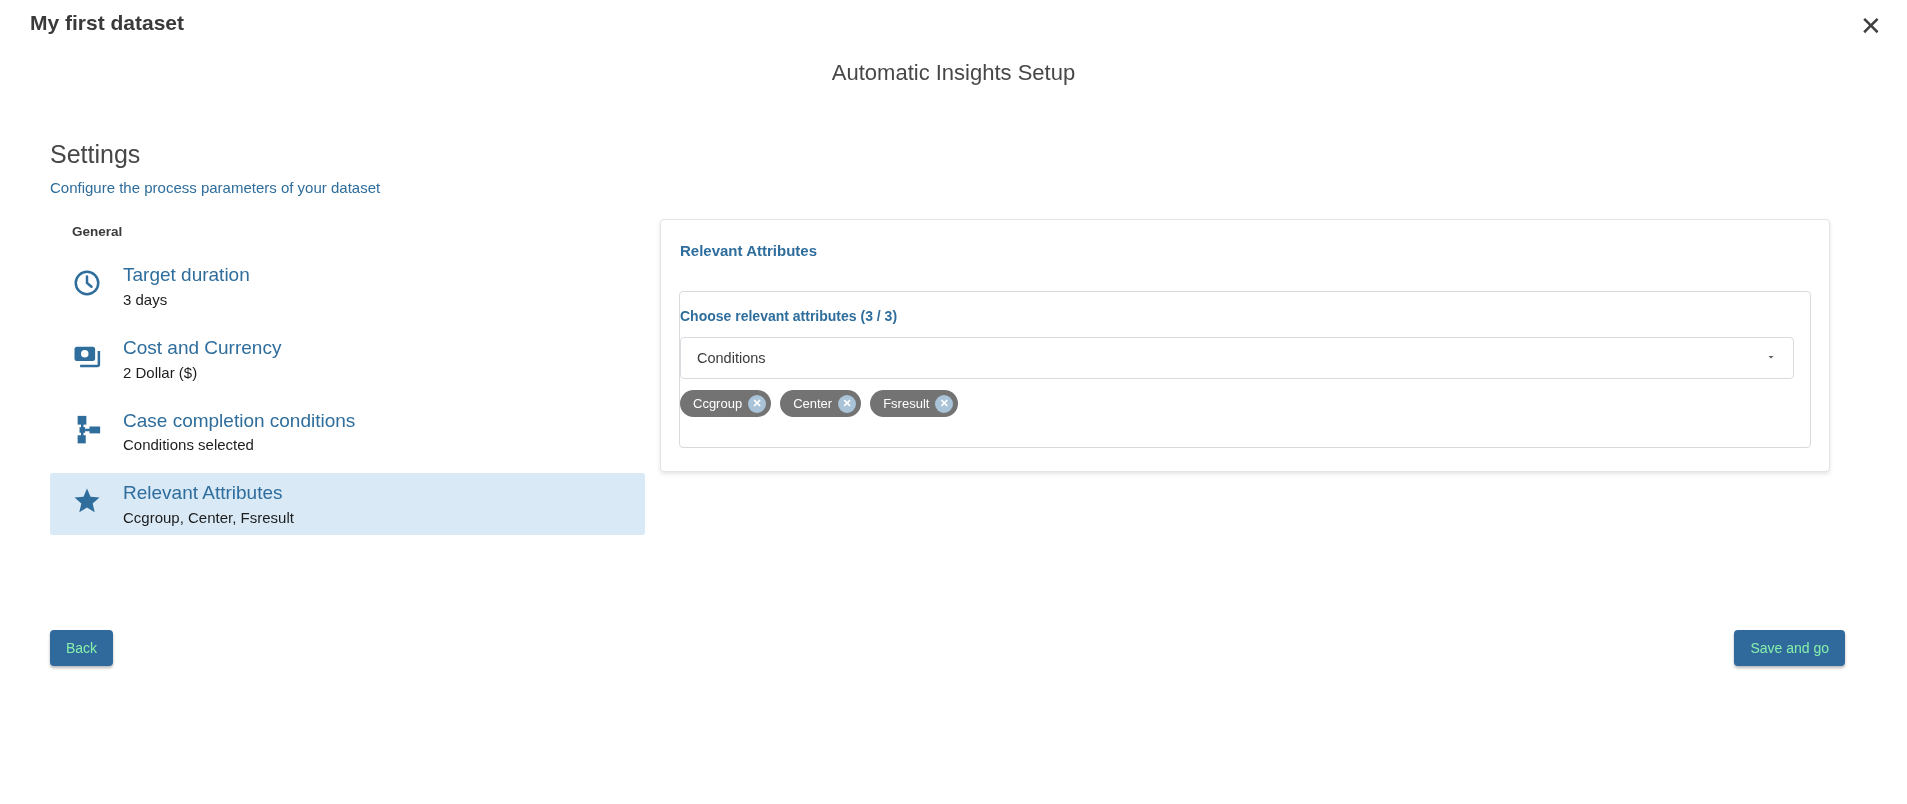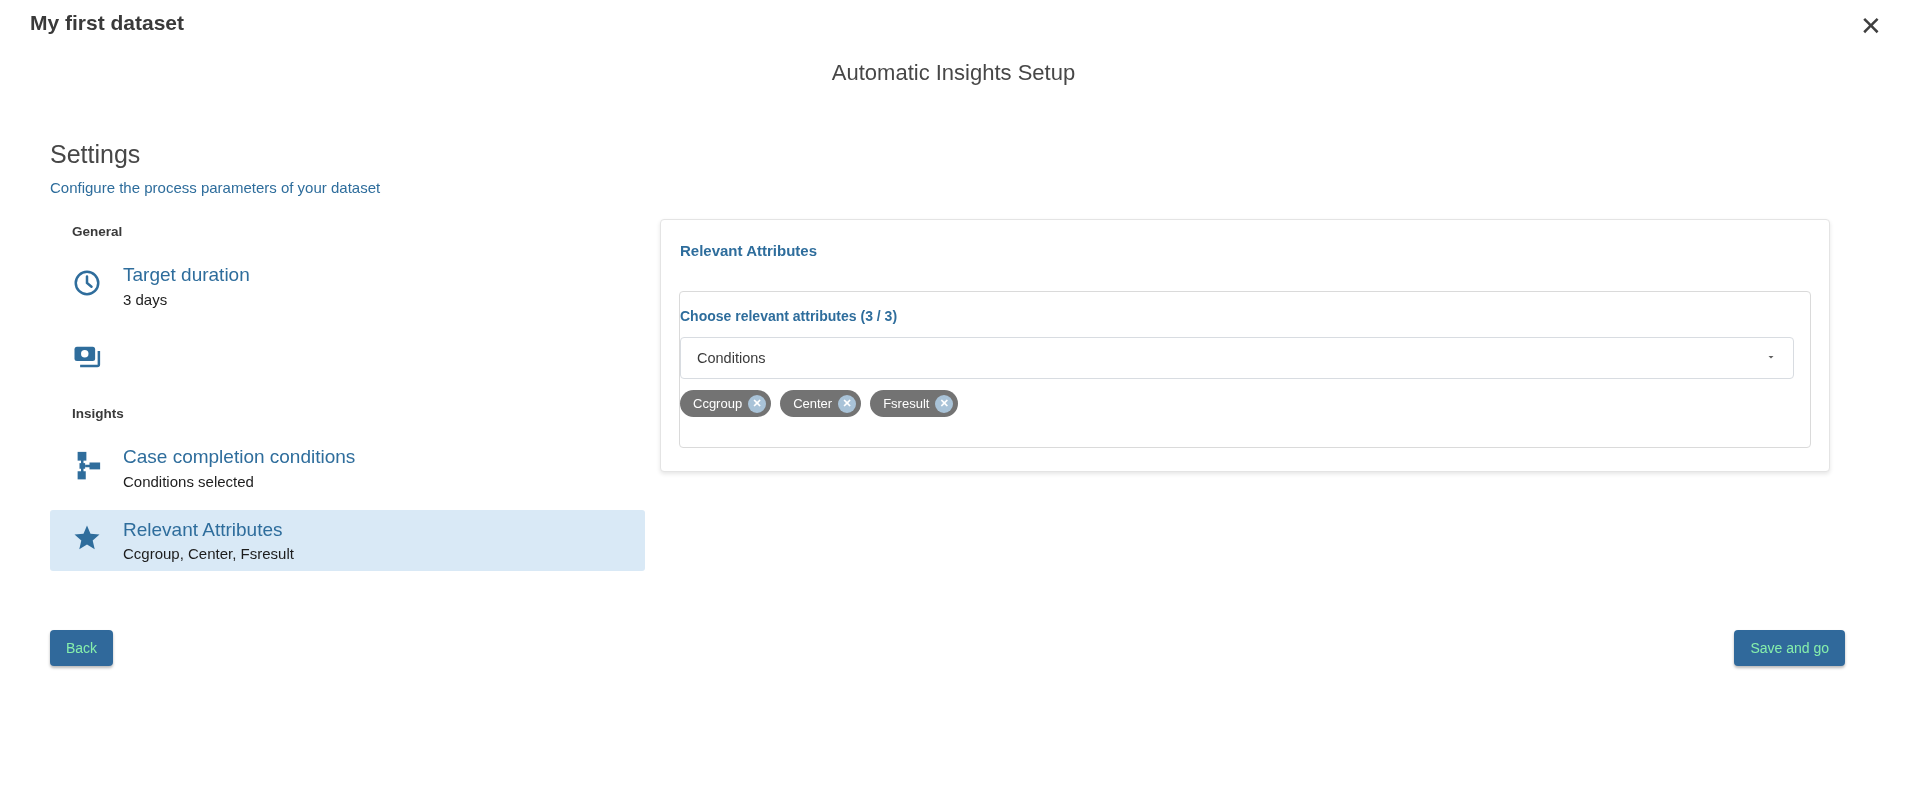--- a/index.html
+++ b/index.html
@@ -87,23 +87,26 @@
   </div>
 
   <div class="nav-item">
     <span class="nav-icon">
       <svg viewBox="0 0 24 24" fill="currentColor">
         <rect x="2" y="4.5" width="16.5" height="11.5" rx="2"></rect>
         <circle cx="10.2" cy="10.2" r="3" fill="#ffffff"></circle>
         <path d="M20.5 8 H22.5 V18.8 a2.2 2.2 0 0 1 -2.2 2.2 H6.5 v-2 h14 z"></path>
       </svg>
     </span>
+    <span class="nav-text">
+      <div class="item-title">Cost and Currency</div>
+      <div class="item-sub">2 Dollar ($)</div>
+    </span>
   </div>
 
-  <div class="group-label second">Insights</div>
 
   <div class="nav-item">
     <span class="nav-icon">
       <svg viewBox="0 0 24 24" fill="currentColor">
         <rect x="4.5" y="1.5" width="7" height="7"></rect>
         <rect x="6" y="10.5" width="4.5" height="4.5"></rect>
         <rect x="4.5" y="17" width="6.5" height="6.5"></rect>
         <rect x="7.2" y="7" width="2" height="11"></rect>
         <rect x="10.5" y="11.8" width="4.5" height="2"></rect>
         <rect x="14" y="10" width="8.5" height="5.5"></rect>

